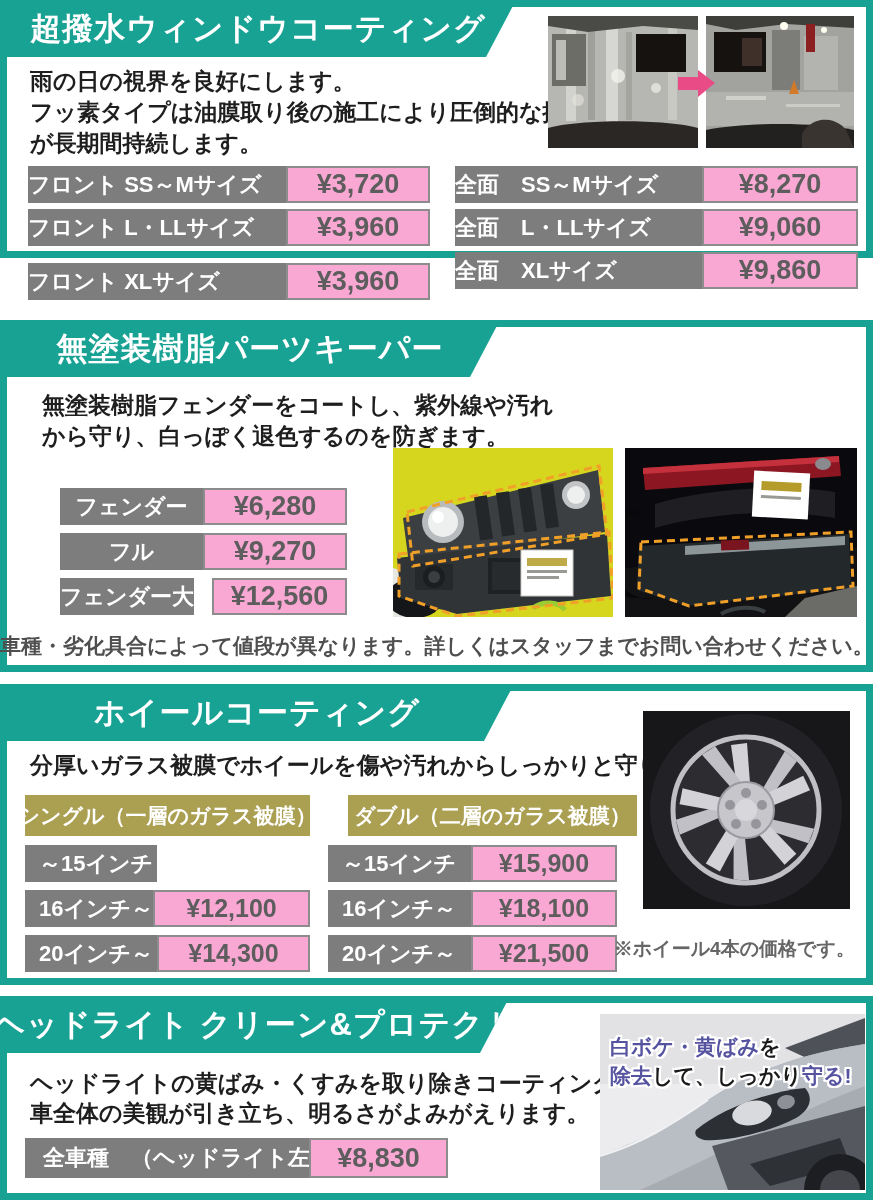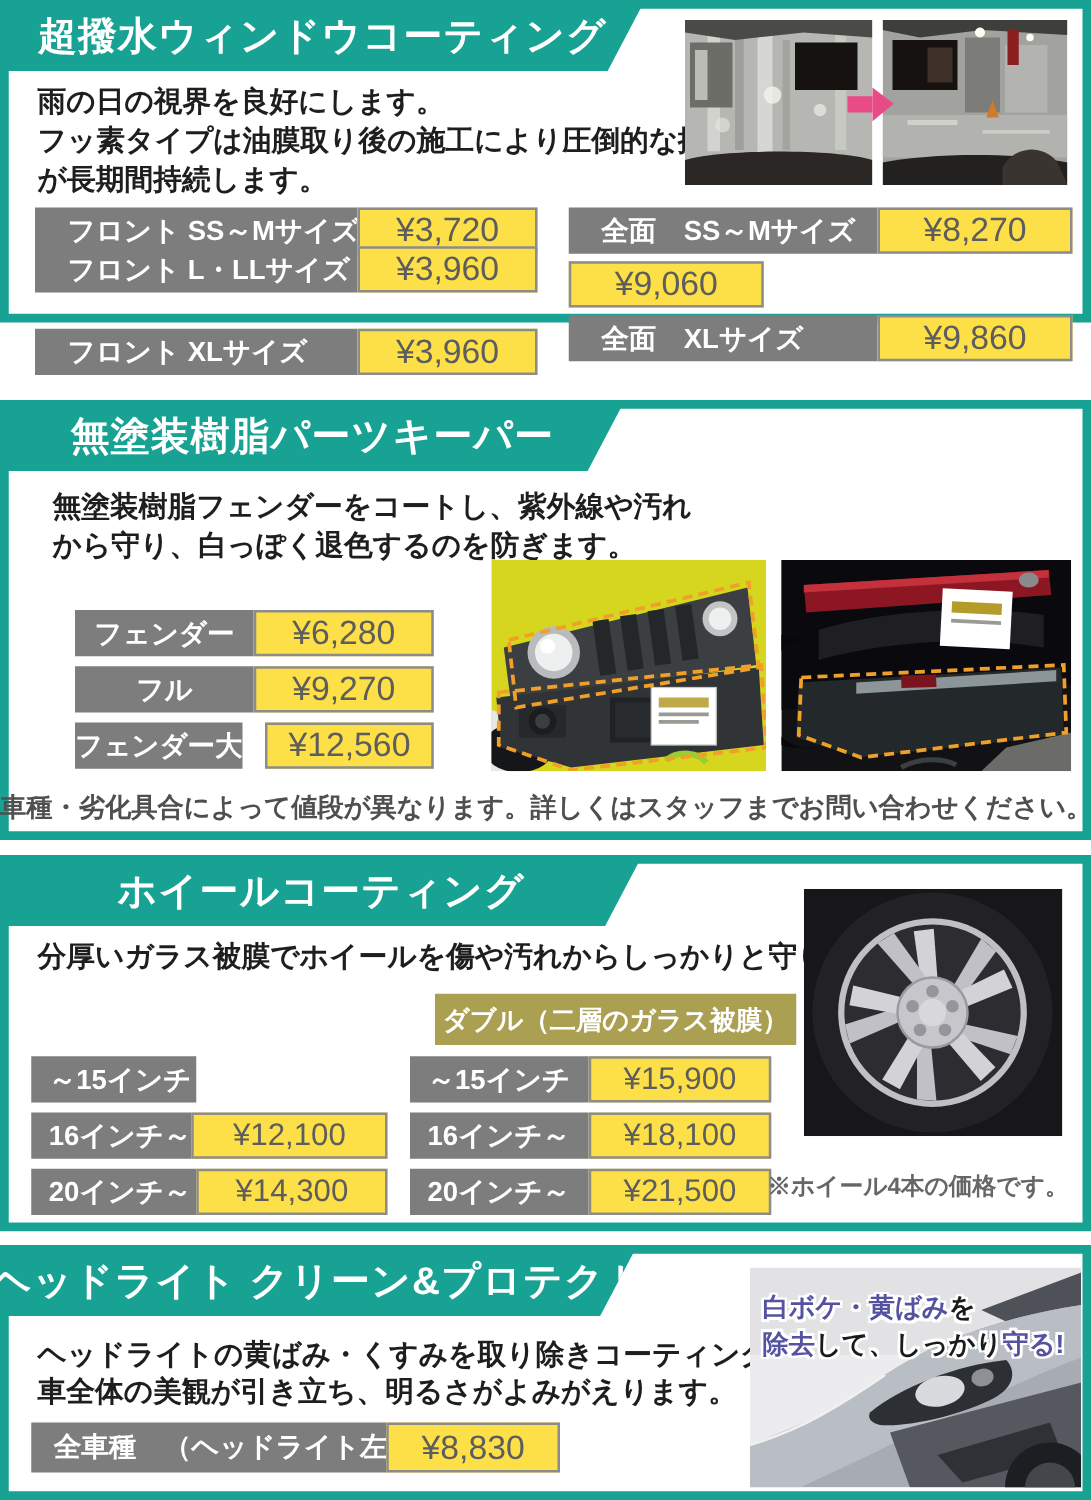--- a/index.html
+++ b/index.html
@@ -8,22 +8,22 @@
         font-family:"Liberation Sans",sans-serif;}
   .section{position:absolute;left:0;width:873px;background:#17a294;}
   .inner{position:absolute;left:7px;right:7px;top:7px;bottom:7px;background:#fff;}
   .hbar{position:absolute;top:0;left:0;height:57px;width:516px;background:#17a294;
         clip-path:polygon(0 0,100% 0,calc(100% - 30px) 100%,0 100%);
         display:flex;align-items:center;justify-content:center;z-index:3;}
   .hbar .t{color:#fff;font-weight:bold;font-size:31px;letter-spacing:1px;white-space:nowrap;}
   .desc{position:absolute;font-size:23px;font-weight:bold;color:#1e1e1e;line-height:31px;z-index:2;white-space:nowrap;}
   .prow{position:absolute;display:flex;z-index:2;}
   .plabel{background:#7d7d7d;color:#fff;font-weight:bold;font-size:22px;
-          display:flex;align-items:center;padding-left:26px;white-space:nowrap;}
-  .pprice{background:#fde047;border:2px solid #8c8c8c;color:#5d5d5d;font-size:27px;font-weight:normal;
+          display:flex;align-items:center;white-space:nowrap;}
+  .pprice{background:#f9a8d4;border:2px solid #8c8c8c;color:#5d5d5d;font-size:27px;font-weight:bold;
           display:flex;align-items:center;justify-content:center;white-space:nowrap;}
   .ghead{position:absolute;background:#ab9f52;color:#fff;font-weight:bold;font-size:21px;
          display:flex;align-items:center;justify-content:center;z-index:2;white-space:nowrap;}
   .note{position:absolute;font-weight:bold;color:#4f4f4f;z-index:2;white-space:nowrap;}
   .photo{position:absolute;overflow:hidden;z-index:2;}
   .arrow{position:absolute;z-index:4;width:0;height:0;}
   .arrow .bar{position:absolute;left:0;top:7px;width:20px;height:13px;background:#e84b85;}
   .arrow .tip{position:absolute;left:20px;top:0;width:0;height:0;
               border-top:13px solid transparent;border-bottom:14px solid transparent;border-left:17px solid #e84b85;}
   .caption{position:absolute;left:10px;top:18px;z-index:5;font-weight:bold;font-size:21px;line-height:29px;
@@ -88,34 +88,35 @@
     </div>
     <div class="arrow" style="left:678px;top:70px;">
       <div class="bar"></div>
       <div class="tip"></div>
     </div>
 
     <div class="prow" style="left:28px;top:166px;width:402px;height:37px;">
       <div class="plabel" style="width:258px;">フロント SS～Mサイズ</div>
       <div class="pprice" style="width:144px;">¥3,720</div>
     </div>
-    <div class="prow" style="left:28px;top:197px;width:402px;height:37px;">
+    <div class="prow" style="left:28px;top:209px;width:402px;height:37px;">
       <div class="plabel" style="width:258px;">フロント L・LLサイズ</div>
       <div class="pprice" style="width:144px;">¥3,960</div>
     </div>
     <div class="prow" style="left:28px;top:263px;width:402px;height:37px;">
       <div class="plabel" style="width:258px;">フロント XLサイズ</div>
       <div class="pprice" style="width:144px;">¥3,960</div>
     </div>
 
     <div class="prow" style="left:455px;top:166px;width:403px;height:37px;">
       <div class="plabel" style="width:247px;">全面　SS～Mサイズ</div>
       <div class="pprice" style="width:156px;">¥8,270</div>
     </div>
     <div class="prow" style="left:455px;top:209px;width:403px;height:37px;">
+      <div class="plabel" style="width:247px;">全面　L・LLサイズ</div>
       <div class="pprice" style="width:156px;">¥9,060</div>
     </div>
     <div class="prow" style="left:455px;top:252px;width:403px;height:37px;">
       <div class="plabel" style="width:247px;">全面　XLサイズ</div>
       <div class="pprice" style="width:156px;">¥9,860</div>
     </div>
   </div>
 
   <div class="section" style="top:320px;height:352px;">
     <div class="inner"></div>
@@ -198,20 +199,21 @@
   <div class="section" style="top:684px;height:301px;">
     <div class="inner"></div>
     <div class="hbar" style="width:514px;">
       <span class="t">ホイールコーティング</span>
     </div>
 
     <div class="desc" style="left:30px;top:66px;">
       <div>分厚いガラス被膜でホイールを傷や汚れからしっかりと守ります。</div>
     </div>
 
+    <div class="ghead" style="left:25px;top:111px;width:285px;height:41px;">シングル（一層のガラス被膜）</div>
     <div class="prow" style="left:25px;top:161px;width:285px;height:37px;">
       <div class="plabel" style="width:132px;padding-left:14px;">～15インチ</div>
     </div>
     <div class="prow" style="left:25px;top:206px;width:285px;height:37px;">
       <div class="plabel" style="width:132px;padding-left:14px;">16インチ～</div>
       <div class="pprice" style="width:172px;font-size:25px;">¥12,100</div>
     </div>
     <div class="prow" style="left:25px;top:251px;width:285px;height:37px;">
       <div class="plabel" style="width:132px;padding-left:14px;">20インチ～</div>
       <div class="pprice" style="width:153px;font-size:25px;">¥14,300</div>

